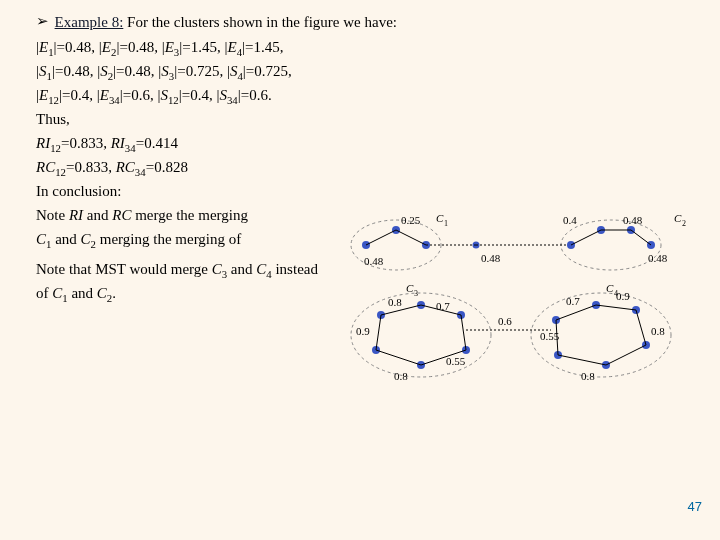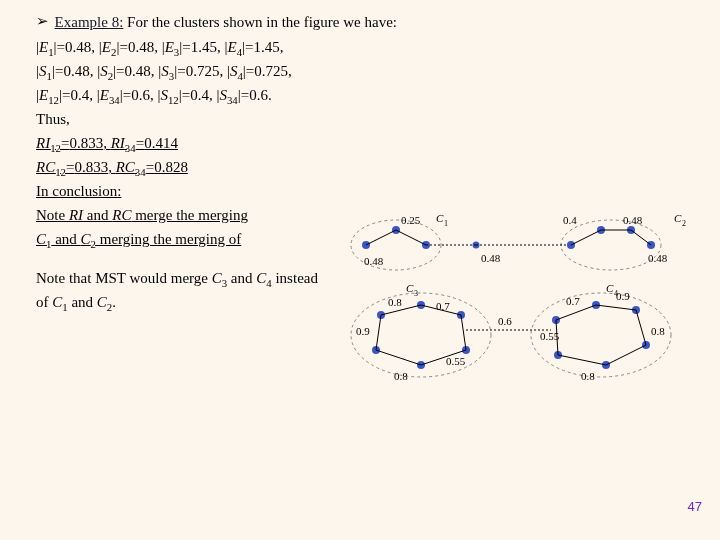--- a/index.html
+++ b/index.html
@@ -51,25 +51,24 @@
     width: 380px;
     height: 180px;
   }
   .figwrap svg { width: 100%; height: 100%; }
   .pageno {
     position: absolute;
     right: 18px;
     bottom: 26px;
     font-family: Arial, sans-serif;
     font-size: 13px;
-    color: #6d28d9;
+    color: #0369a1;
   }
   .leftcol {
     max-width: 330px;
-    text-decoration: underline;
   }
 </style>
 </head>
 <body>
 
 <div class="slide">
 
   <div class="bullet-row">
     <span class="arrow">➢</span>
     <span class="ex-head">
@@ -104,21 +103,21 @@
     <div class="line">
       <span>Note </span><span class="it">RI</span><span> and </span><span class="it">RC</span><span> merge the merging</span>
     </div>
 
     <div class="line">
       <span class="it">C</span><sub>1</sub><span> and </span><span class="it">C</span><sub>2</sub><span> merging the merging of</span>
     </div>
 
   </div>
 
-  <div class="line" style="margin-top:22px">
+  <div class="line" style="margin-top:13px">
     <span>Note that MST would merge </span><span class="it">C</span><sub>3</sub><span> and </span><span class="it">C</span><sub>4</sub><span> instead</span>
   </div>
 
   <div class="line">
     <span>of </span><span class="it">C</span><sub>1</sub><span> and </span><span class="it">C</span><sub>2</sub>.
   </div>
 
   <div class="figwrap">
     <svg viewBox="0 0 380 180">
       <g font-family="Times New Roman, serif" font-size="11" fill="#000">

